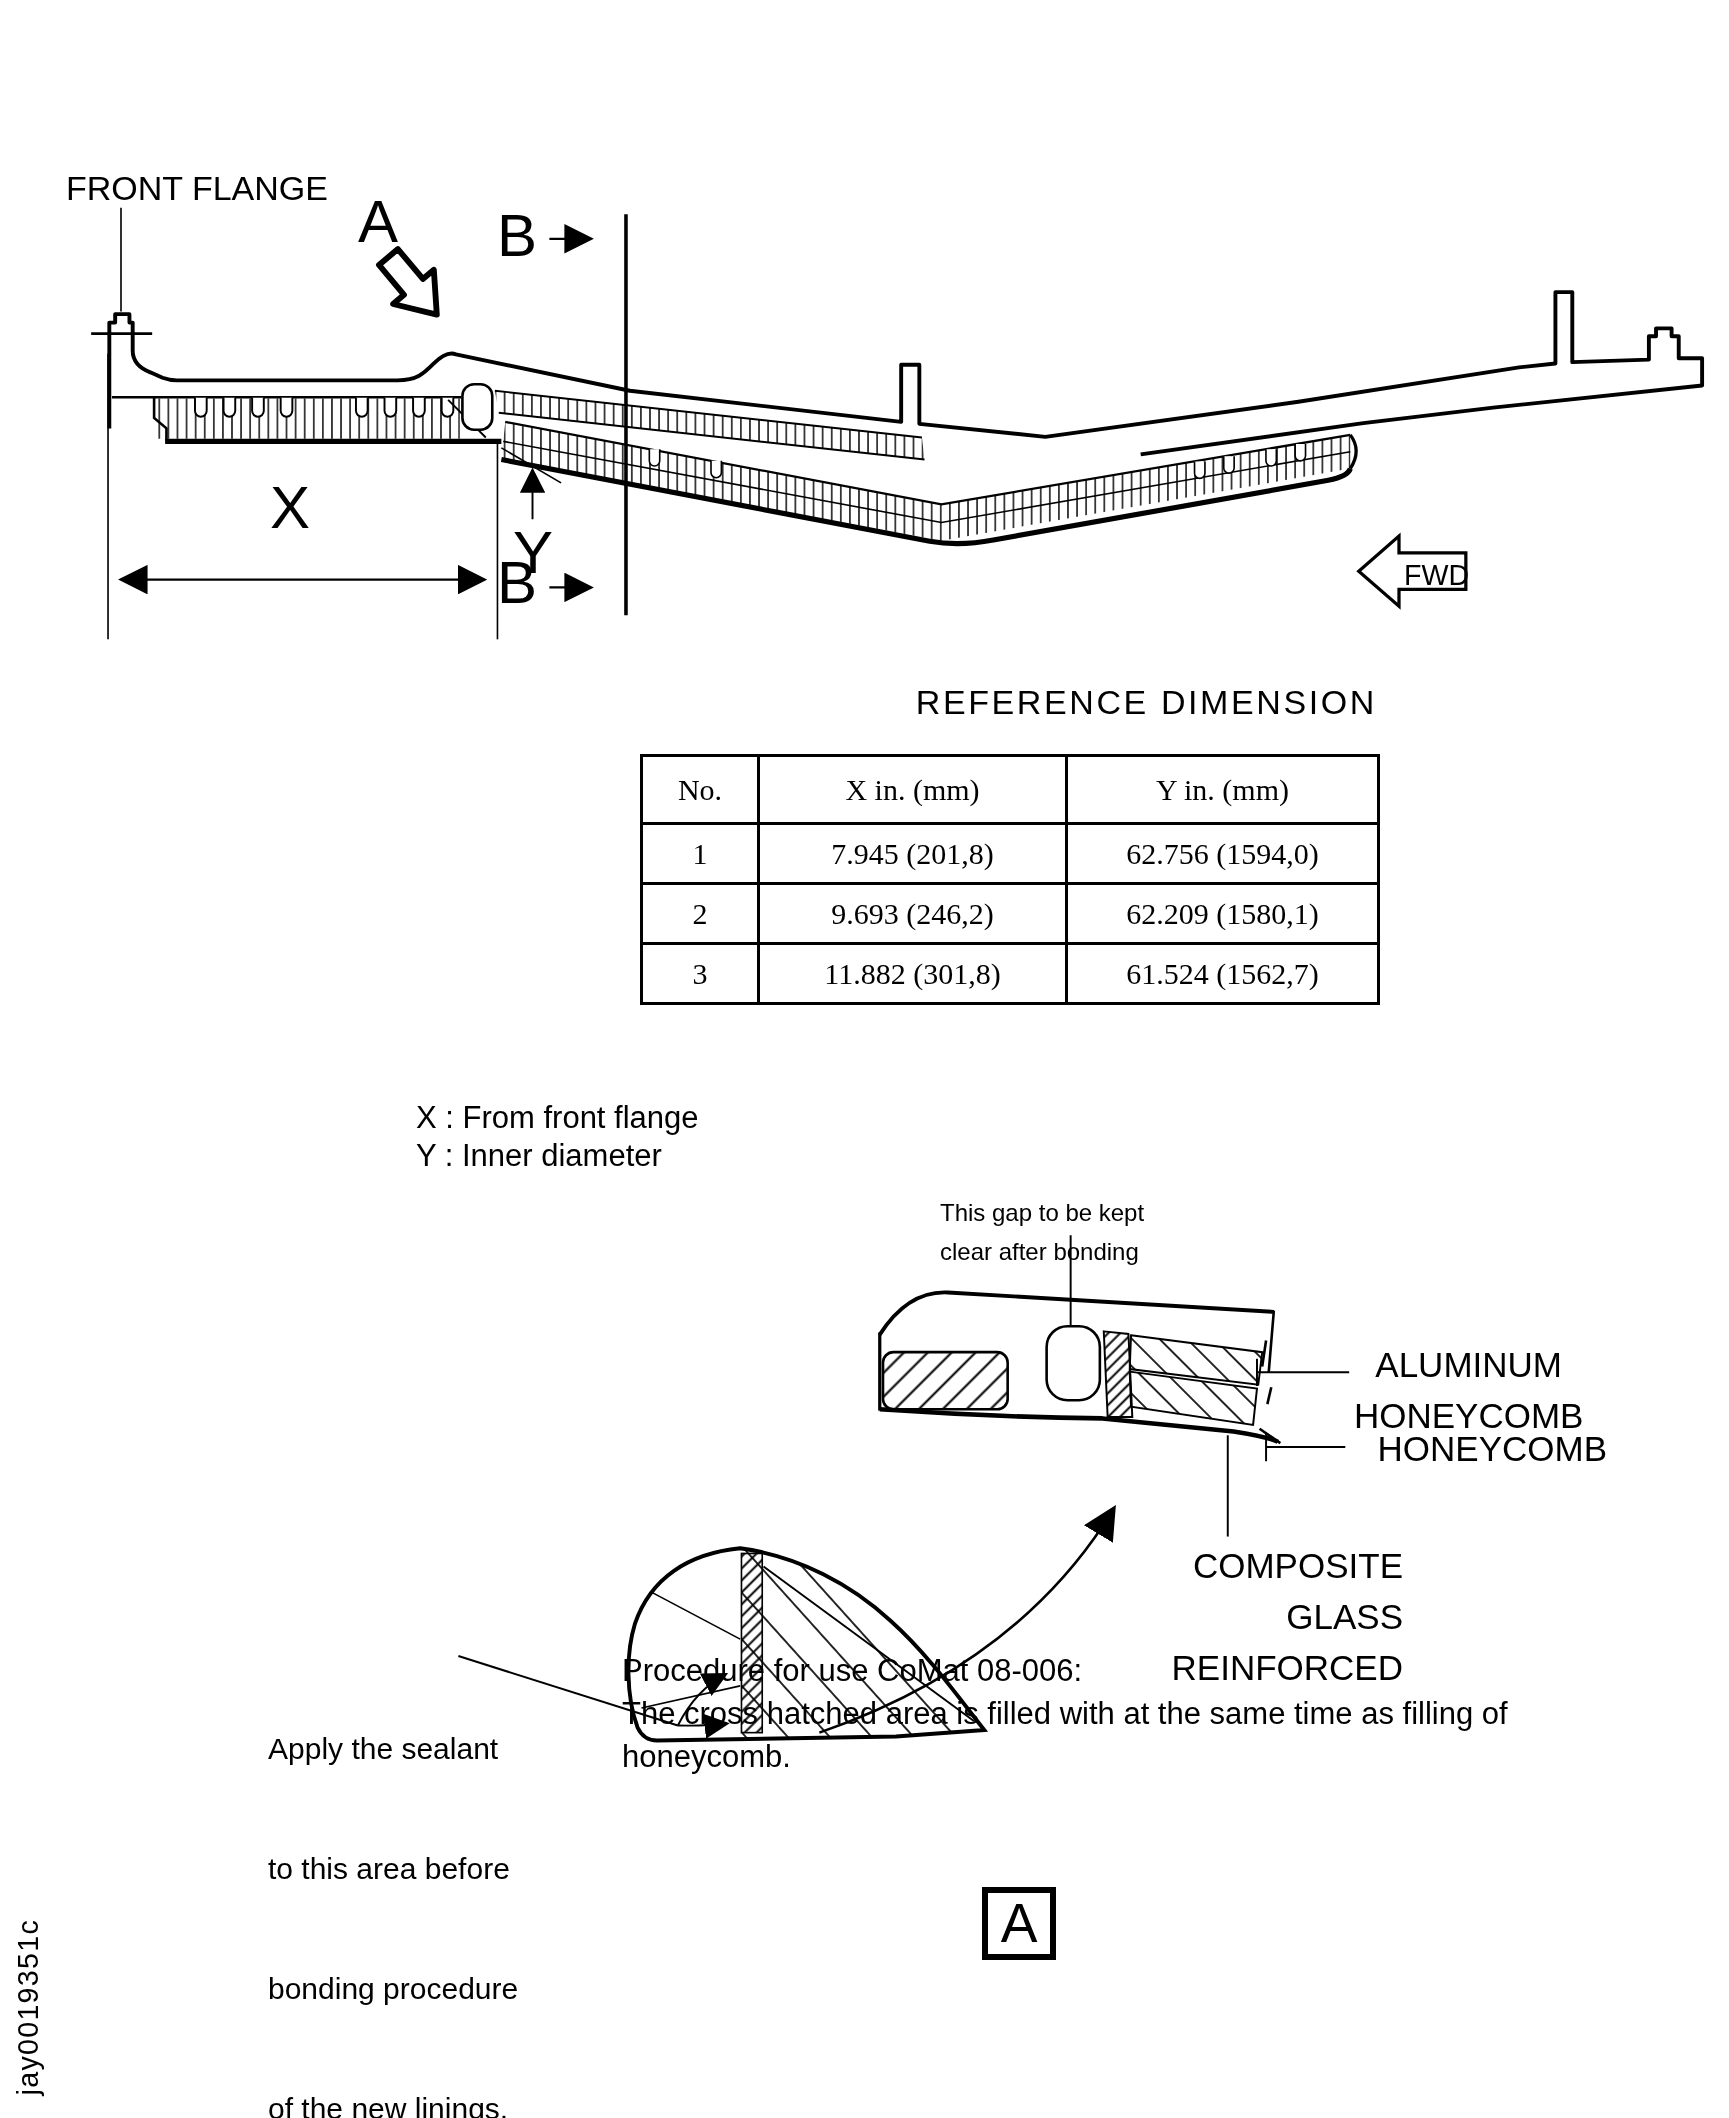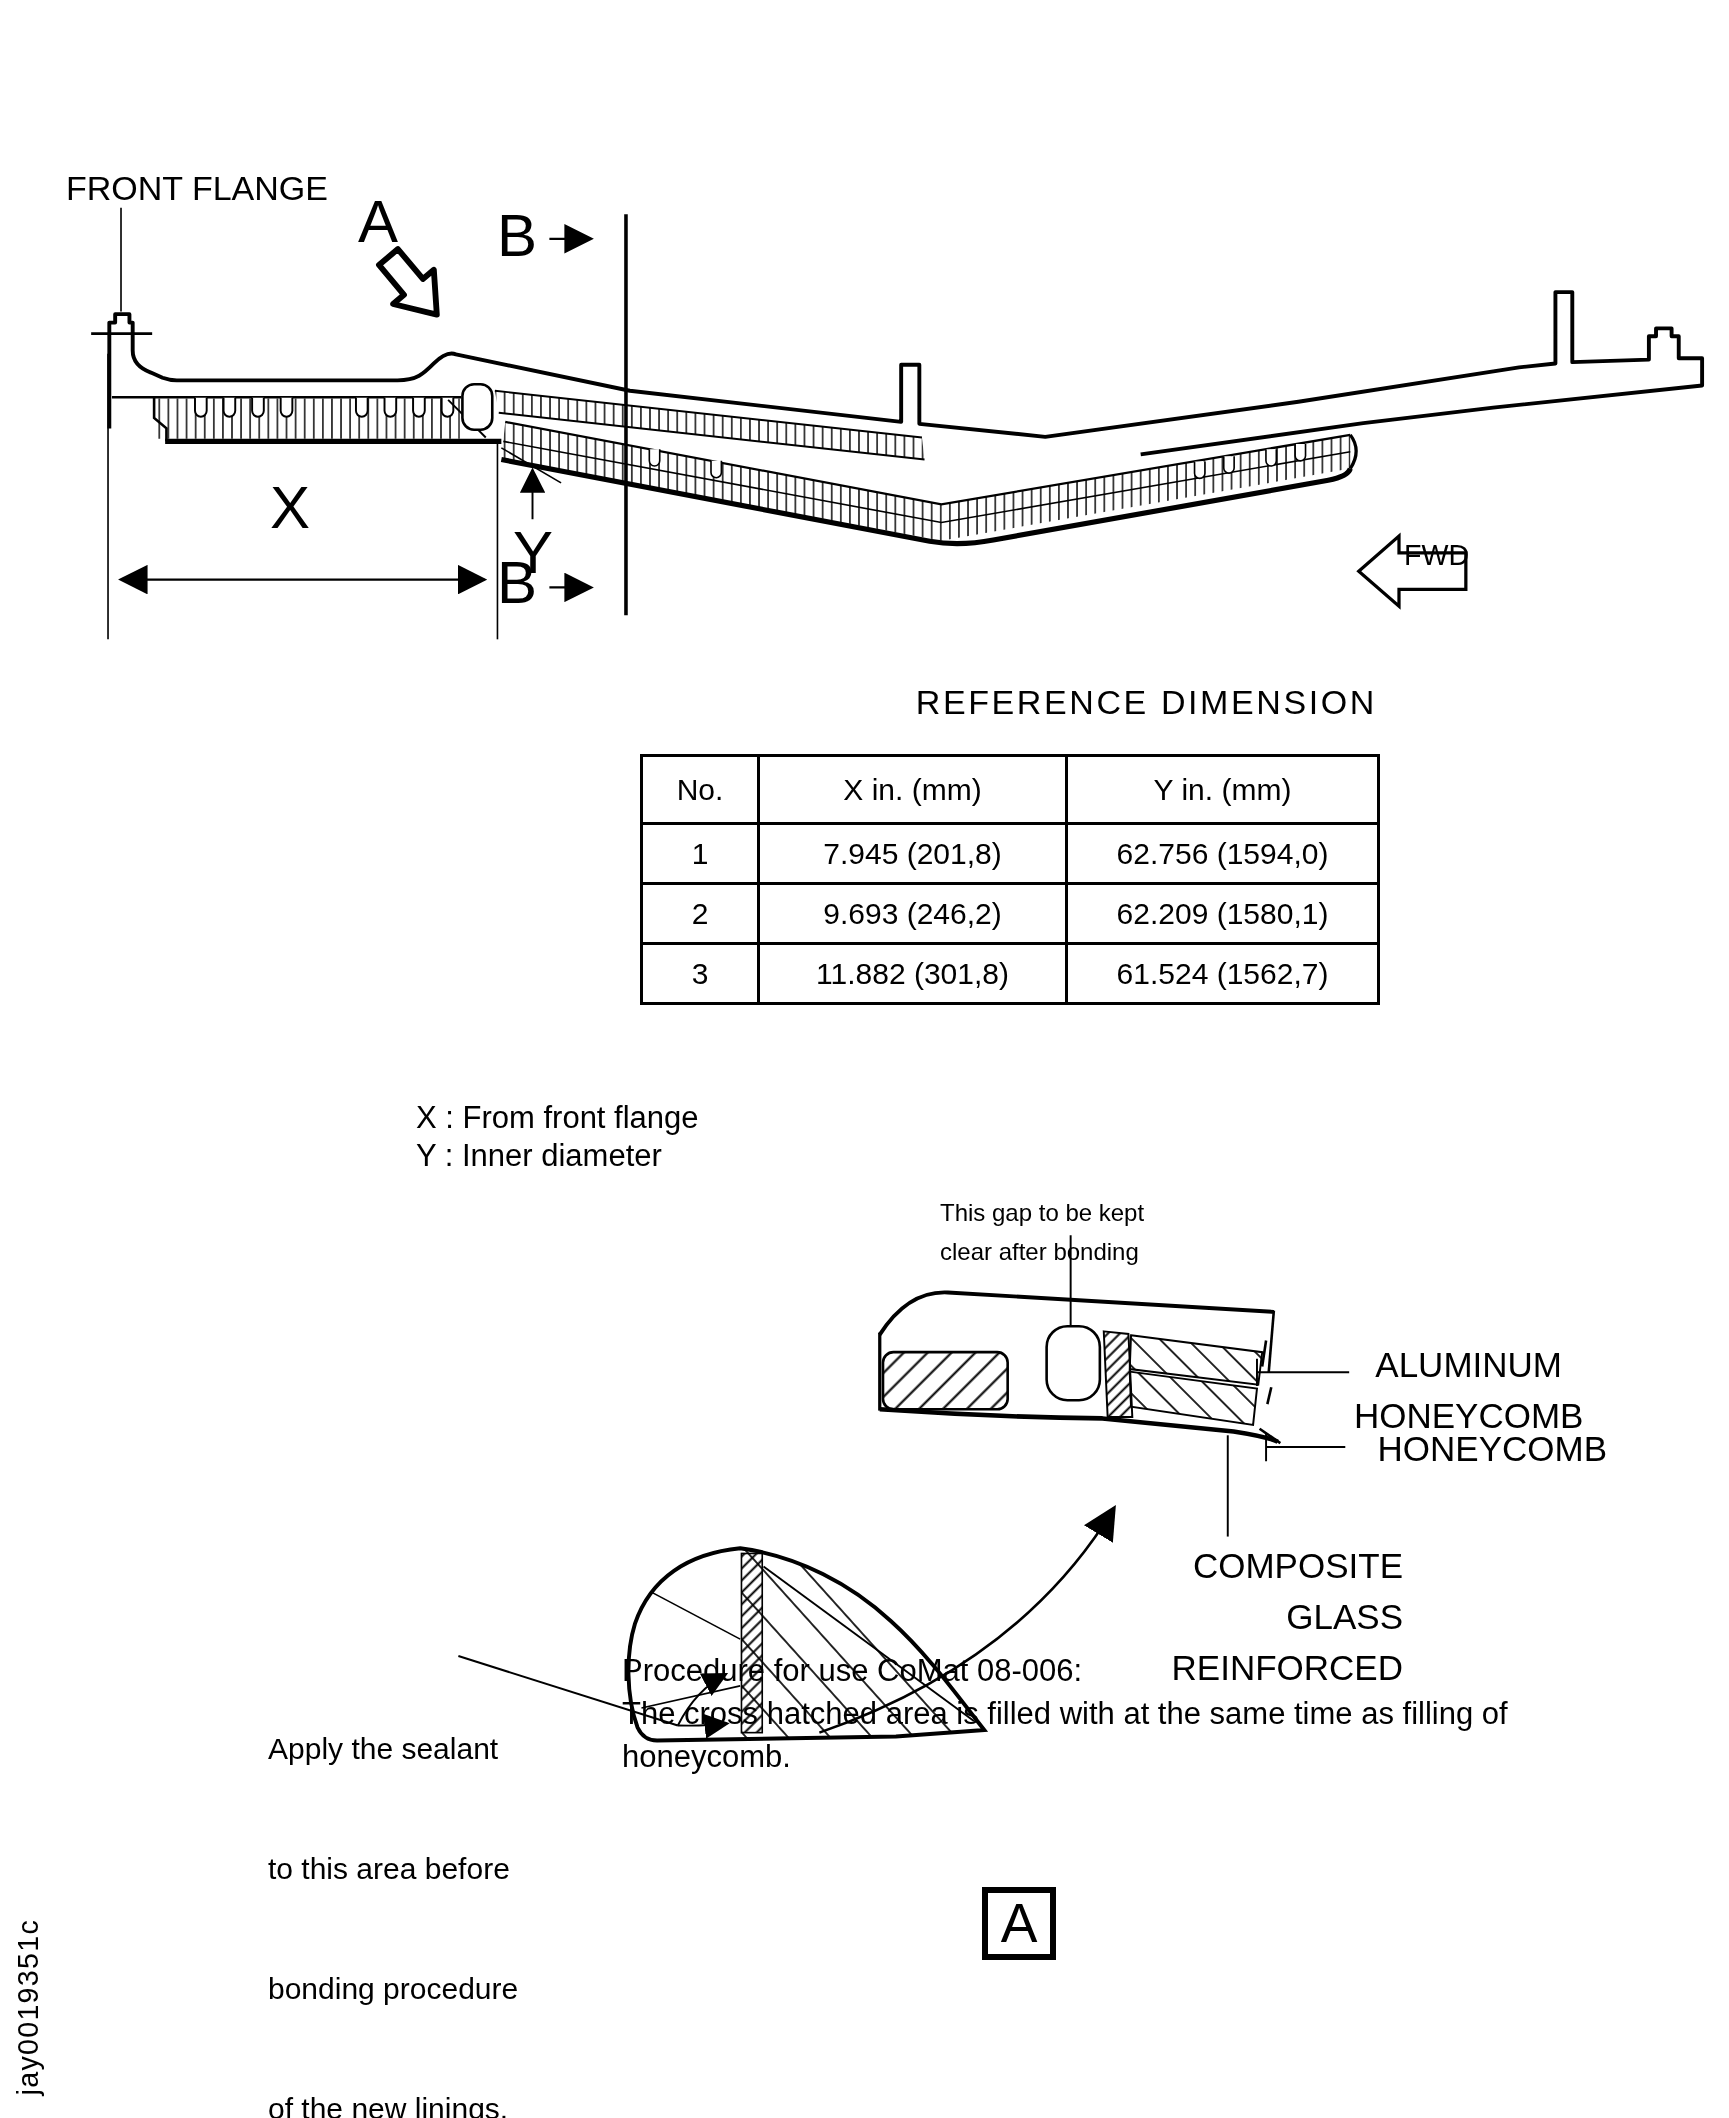--- a/index.html
+++ b/index.html
@@ -1,21 +1,21 @@
 <!DOCTYPE html>
 <html style="font-size:10.4px"><head>
 <meta charset="utf-8">
 <style>
   html,body{margin:0;padding:0;background:#fff;}
   body{width:1729px;height:2119px;position:relative;font-family:"Liberation Sans",sans-serif;color:#000;overflow:hidden;}
   .abs{position:absolute;}
   .txt{white-space:pre;line-height:40px;font-size:30px;}
   .dimletter{font-size:60px;line-height:60px;}
   .biglbl{font-size:35px;line-height:51px;text-align:right;}
-  .tblwrap{position:absolute;left:640px;top:754px;}
+  .tblwrap{position:absolute;left:640px;top:754px;font-family:Liberation Serif, serif;}
   table.ref{border-collapse:collapse;table-layout:fixed;width:737px;}
   table.ref th,table.ref td{border:3.2px solid #000;text-align:center;vertical-align:middle;font-weight:400;font-size:30px;padding:0;}
   table.ref th{height:65px;}
   table.ref td{height:57px;}
   col.c1{width:117px;} col.c2{width:308px;} col.c3{width:312px;}
   .title{font-size:34px;letter-spacing:2.6px;text-align:right;width:737px;left:640px;top:683px;}
   .note{font-size:31px;line-height:38px;white-space:pre;margin-top:33px;}
   .abox{left:982px;top:1887px;width:62px;height:61px;border:6.5px solid #000;text-align:center;font-size:55px;line-height:61px;}
   .doccode{left:11.7px;top:1919px;font-size:28.6px;writing-mode:vertical-rl;transform:rotate(180deg);letter-spacing:1.3px;}
   svg{position:absolute;left:0;}
@@ -90,21 +90,21 @@
 
   <polygon points="2093,880 2155,826 2155,852 2258,852 2258,908 2155,908 2155,934" fill="#fff" stroke="#000" stroke-width="5"></polygon>
 </svg>
 
 <div class="abs" style="left:66px;top:169px;font-size:34px;">FRONT FLANGE</div>
 <div class="abs dimletter" style="left:358px;top:192px;">A</div>
 <div class="abs dimletter" style="left:497px;top:206px;">B</div>
 <div class="abs dimletter" style="left:497px;top:553px;">B</div>
 <div class="abs dimletter" style="left:270px;top:478px;">X</div>
 <div class="abs dimletter" style="left:513px;top:523px;">Y</div>
-<div class="abs" style="left:1404px;top:540px;font-size:28.6px;line-height:31px;">FWD</div>
+<div class="abs" style="left:1404px;top:560px;font-size:28.6px;line-height:31px;">FWD</div>
 
 <div class="abs title">REFERENCE DIMENSION</div>
 <div class="tblwrap">
   <table class="ref">
     <colgroup>
         <col class="c1">
         <col class="c2">
         <col class="c3">
       </colgroup>
     <tbody>

